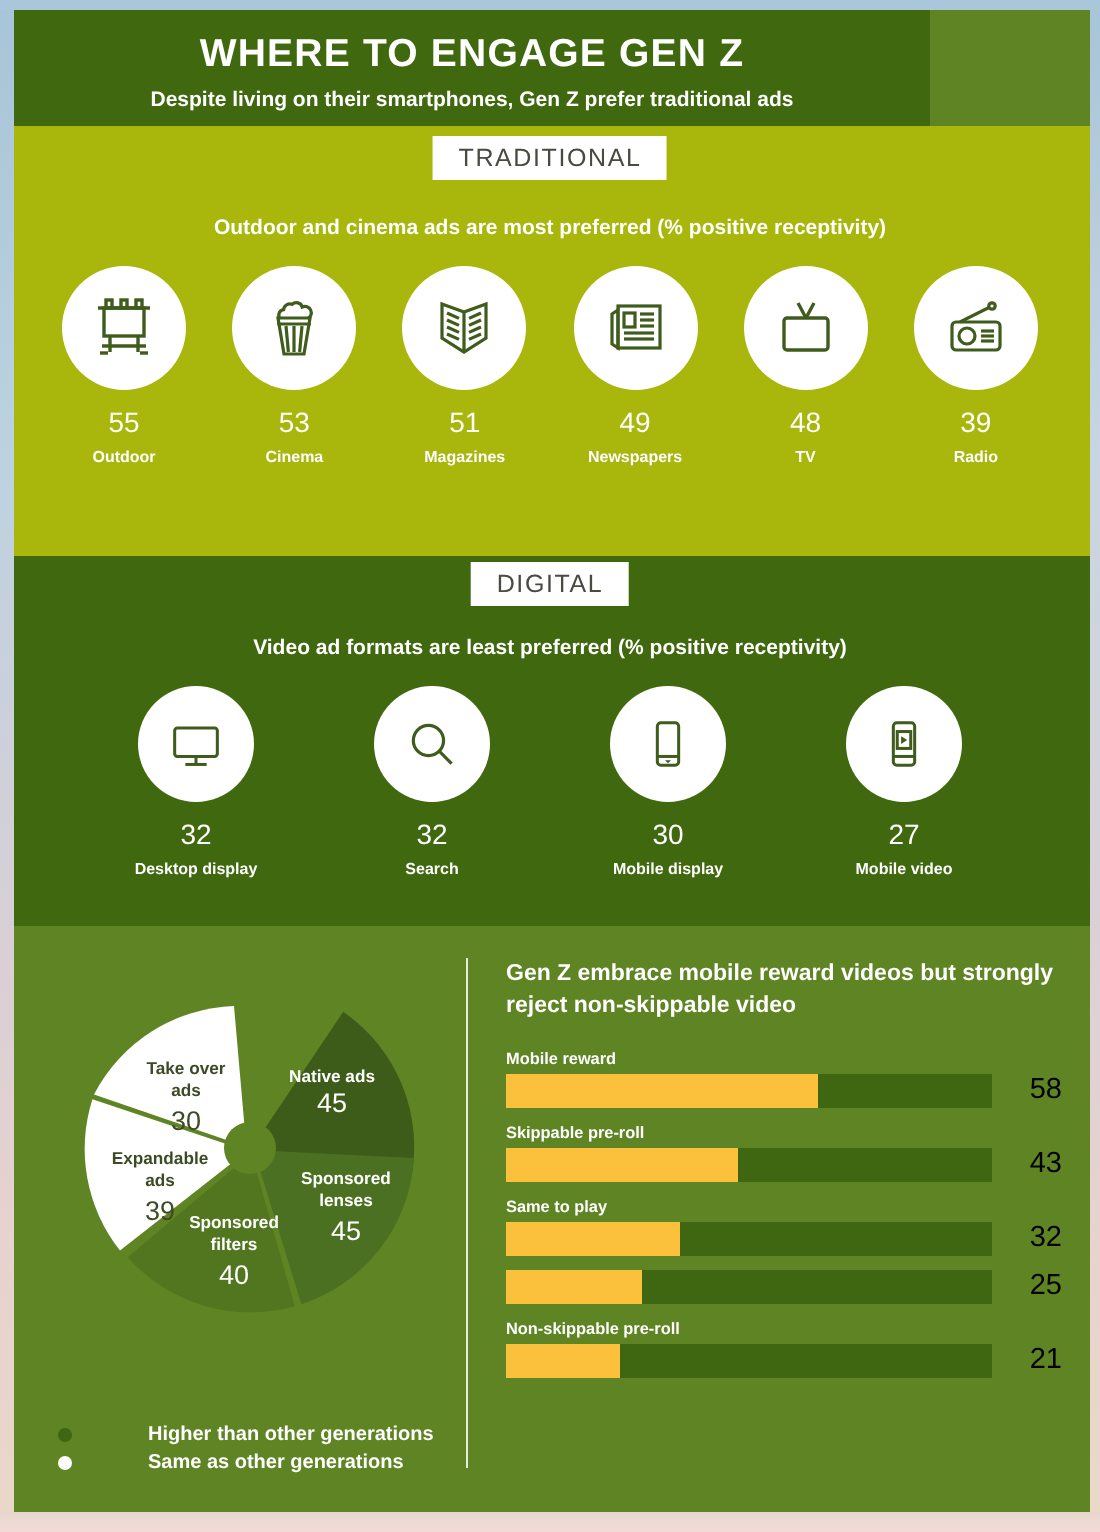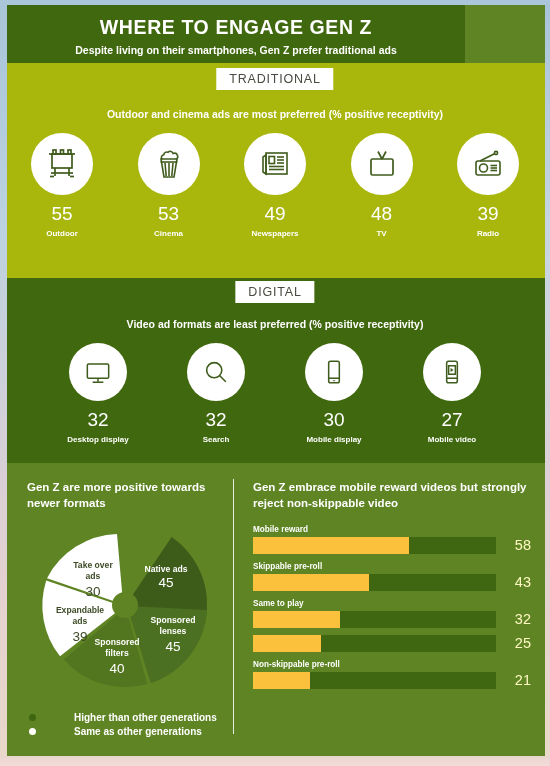--- a/index.html
+++ b/index.html
@@ -138,21 +138,21 @@
     border-radius: 50%;
     background: #ffffff;
     display: flex;
     align-items: center;
     justify-content: center;
   }
   .row-digital .circle { width: 58px; height: 58px; }
   .circle svg { display: block; }
   .stat .value {
     color: #ffffff;
-    font-size: 19px;
+    font-size: 14px;
     margin-top: 9px;
     line-height: 1;
   }
   .stat .label {
     color: #ffffff;
     font-size: 8px;
     font-weight: bold;
     margin-top: 6px;
     text-align: center;
     white-space: nowrap;
@@ -255,21 +255,21 @@
     height: 17px;
     background: #3f6610;
     flex: 1 1 auto;
   }
   .bar-fill {
     position: absolute;
     left: 0; top: 0; bottom: 0;
     background: #fcc13c;
   }
   .bar-value {
-    color: #fef9c3;
+    color: #000000;
     font-size: 14.5px;
     width: 28px;
     text-align: right;
     margin-left: 7px;
     line-height: 1;
   }
 </style>
 </head>
 <body>
 
@@ -318,20 +318,38 @@
           <line x1="14" y1="17" x2="15.2" y2="30"></line>
           <line x1="18" y1="17" x2="18" y2="30"></line>
           <line x1="22" y1="17" x2="20.8" y2="30"></line>
           <path d="M11.2 13.4a2.7 2.7 0 0 1 1.6-4.6 3.1 3.1 0 0 1 4.3-2.6 3 3 0 0 1 5 1.3 2.8 2.8 0 0 1 2.7 5.8"></path>
         </svg>
       </div>
       <div class="value">53</div>
       <div class="label">Cinema</div>
     </div>
 
+    <div class="stat">
+      <div class="circle">
+        <svg width="36" height="36" viewBox="0 0 36 36" fill="none" stroke="#3f5c1d" stroke-width="1.6">
+          <path d="M18 10 L7 6 L7 23 L18 30 L29 23 L29 6 Z"></path>
+          <line x1="18" y1="10" x2="18" y2="30"></line>
+          <line x1="9.5" y1="10.5" x2="15.5" y2="13.2"></line>
+          <line x1="9.5" y1="14" x2="15.5" y2="16.7"></line>
+          <line x1="9.5" y1="17.5" x2="15.5" y2="20.2"></line>
+          <line x1="9.5" y1="21" x2="15.5" y2="23.7"></line>
+          <line x1="26.5" y1="10.5" x2="20.5" y2="13.2"></line>
+          <line x1="26.5" y1="14" x2="20.5" y2="16.7"></line>
+          <line x1="26.5" y1="17.5" x2="20.5" y2="20.2"></line>
+          <line x1="26.5" y1="21" x2="20.5" y2="23.7"></line>
+        </svg>
+      </div>
+      <div class="value">51</div>
+      <div class="label">Magazines</div>
+    </div>
 
     <div class="stat">
       <div class="circle">
         <svg width="36" height="36" viewBox="0 0 36 36" fill="none" stroke="#3f5c1d" stroke-width="1.6">
           <path d="M6 11 L9 9 L9 28 L6 26 Z"></path>
           <rect x="9" y="7" width="21" height="21"></rect>
           <rect x="12" y="10.5" width="5.5" height="7"></rect>
           <line x1="20" y1="11" x2="27" y2="11"></line>
           <line x1="20" y1="14" x2="27" y2="14"></line>
           <line x1="20" y1="17" x2="27" y2="17"></line>
@@ -425,21 +443,20 @@
       </div>
       <div class="value">27</div>
       <div class="label">Mobile video</div>
     </div>
   </div>
 
   <div class="bottom">
     <div class="divider"></div>
 
     <div class="panel-left">
-      <p class="panel-title">Gen Z are more positive towards newer formats</p>
 
       <div class="pie-wrap">
         <svg width="200" height="172" viewBox="0 0 200 172">
           <g transform="translate(100,86)">
 
             <g>
               <path d="M 2.2 -2.0 L 46.6 -68.1 A 82 82 0 0 1 80.2 16.9 L 2.6 2.5 Z" fill="#3d5c1a"></path>
             </g>
 
             <g>

